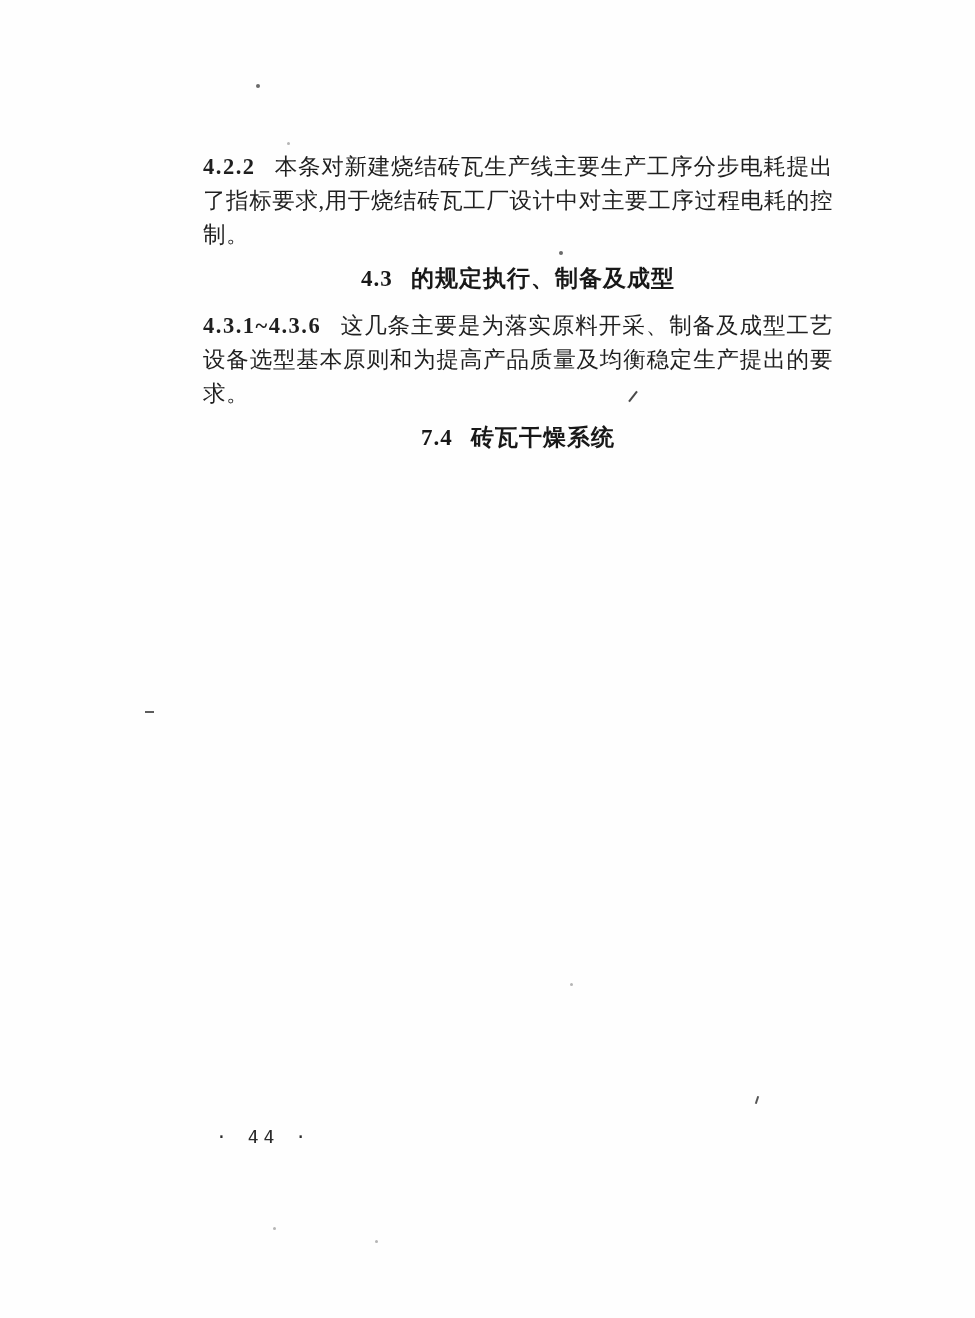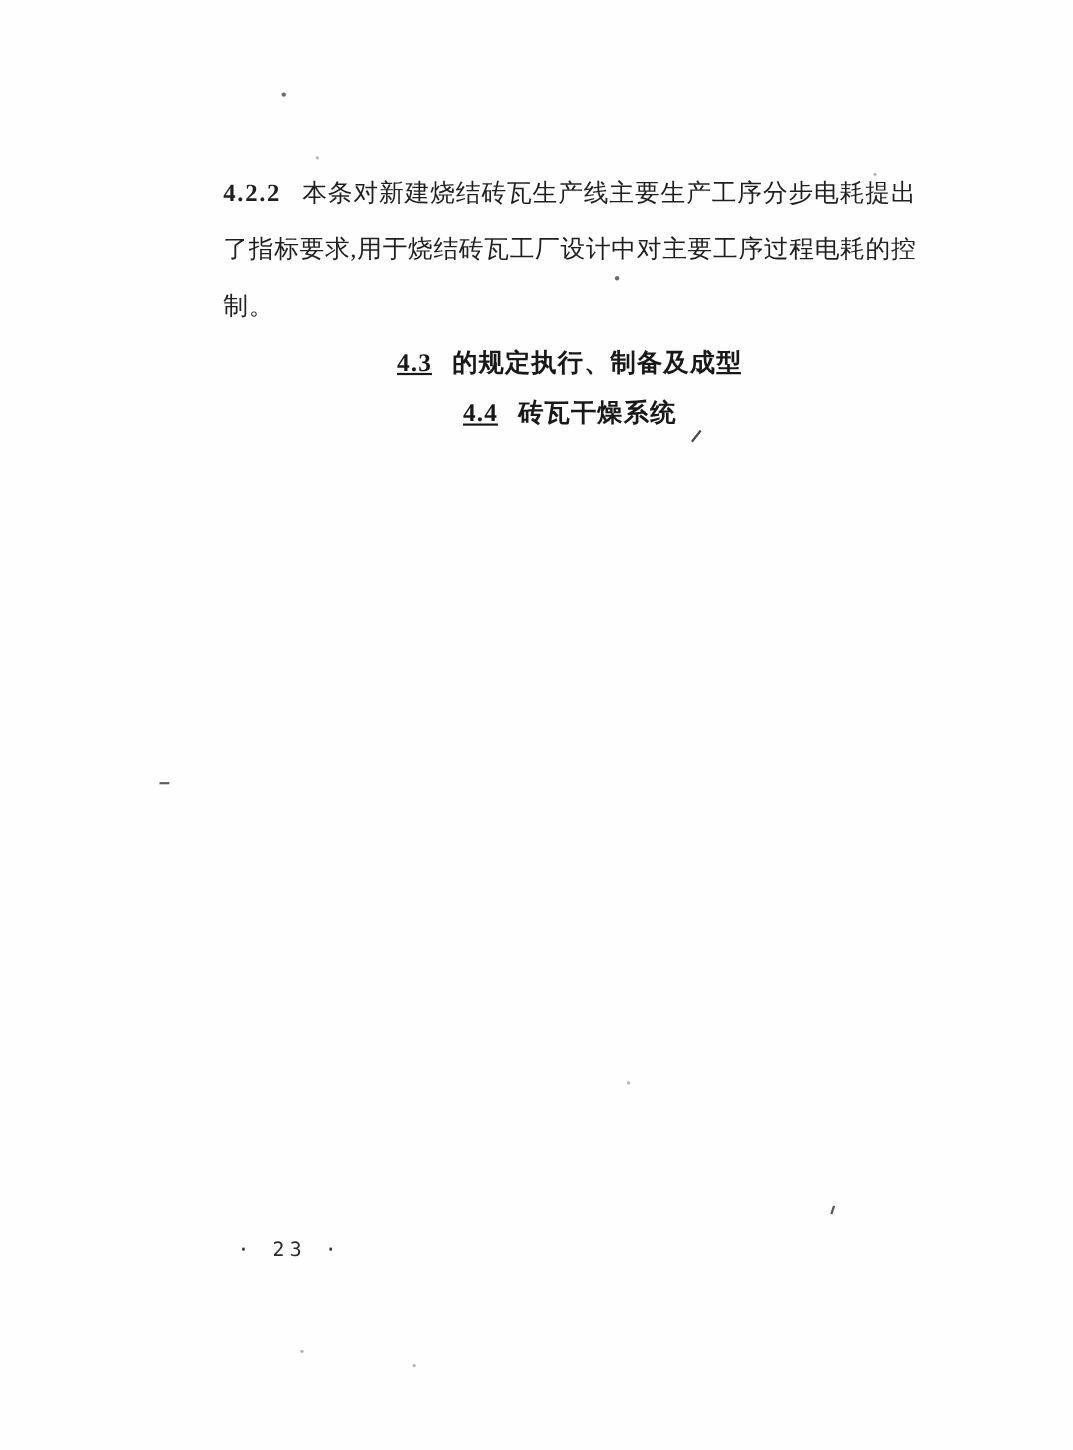--- a/index.html
+++ b/index.html
@@ -21,21 +21,21 @@
     background: #fefefe;
   }
   .text-block {
     position: absolute;
     left: 203px;
     top: 150px;
     width: 630px;
   }
   .para {
     font-size: 22.5px;
-    line-height: 51px;
+    line-height: 34px;
     text-align: justify;
     margin: 0;
     letter-spacing: 0.6px;
   }
   .num {
     font-weight: bold;
     font-family: "Liberation Serif", "DejaVu Serif", serif;
     letter-spacing: 1.5px;
     margin-right: 0.85em;
     white-space: nowrap;
@@ -45,21 +45,20 @@
     font-weight: bold;
     text-align: center;
     margin: 11px 0 15px 0;
     letter-spacing: 1px;
     font-family: "Liberation Sans", "DejaVu Sans", sans-serif;
     color: #181818;
   }
   .heading .hnum {
     margin-right: 0.8em;
     font-family: "Liberation Serif", "DejaVu Serif", serif;
-    text-decoration: underline;
   }
   .pageno {
     position: absolute;
     left: 216px;
     top: 1126px;
     font-size: 18px;
     letter-spacing: 5px;
     color: #2a2a2a;
     font-family: "DejaVu Sans Mono", monospace;
   }
@@ -94,31 +93,32 @@
 <body>
 
 <div class="page">
 
   <main class="text-block">
 
     <p class="para"><b class="num">4.2.2</b><span>本条对新建烧结砖瓦生产线主要生产工序分步电耗提出了指标要求,用于烧结砖瓦工厂设计中对主要工序过程电耗的控制。</span></p>
 
     <h2 class="heading"><span class="hnum">4.3</span><span class="htitle">的规定执行、制备及成型</span></h2>
 
+    <p class="para"><b class="num">4.3.1~4.3.6</b><span>这几条主要是为落实原料开采、制备及成型工艺设备选型基本原则和为提高产品质量及均衡稳定生产提出的要求。</span></p>
 
-    <h2 class="heading"><span class="hnum">4.4</span><span class="htitle">砖瓦干燥系统</span></h2>
+    <h2 class="heading"><span class="hnum">7.4</span><span class="htitle">砖瓦干燥系统</span></h2>
 
 
 
 
 
 
   </main>
 
-  <div class="pageno">· 23 ·</div>
+  <div class="pageno">· 44 ·</div>
 
   <div class="speck" style="left:256px; top:84px; width:4px; height:4px;"></div>
   <div class="speck faint" style="left:794px; top:157px; width:3px; height:3px;"></div>
   <div class="speck" style="left:559px; top:251px; width:4px; height:4px;"></div>
   <div class="speck faint" style="left:287px; top:142px; width:3px; height:3px;"></div>
   <div class="mark-slash" style="left:632px; top:390px;"></div>
   <div class="mark-dash" style="left:145px; top:711px; width:9px;"></div>
   <div class="mark-tick" style="left:756px; top:1096px;"></div>
   <div class="speck faint" style="left:273px; top:1227px; width:3px; height:3px;"></div>
   <div class="speck faint" style="left:375px; top:1240px; width:3px; height:3px;"></div>

